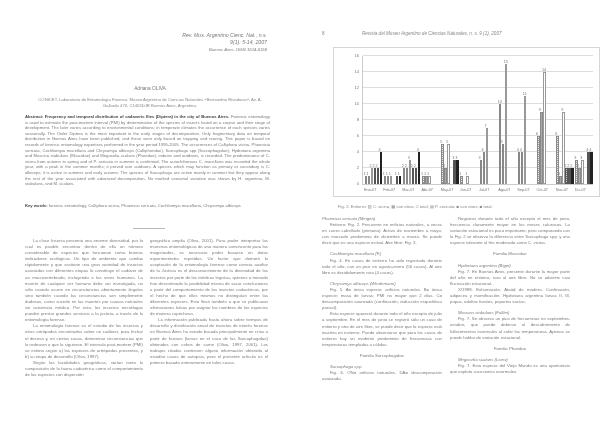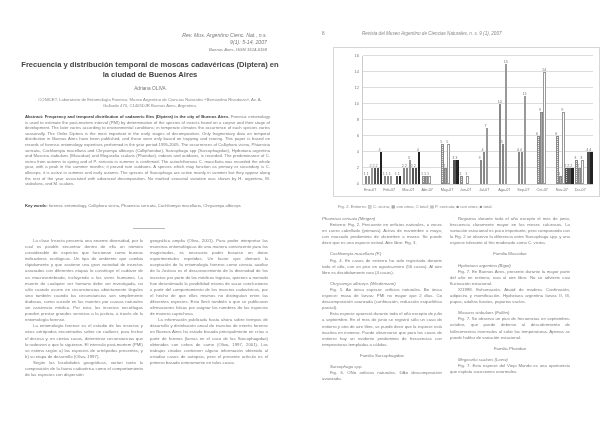--- a/index.html
+++ b/index.html
@@ -56,21 +56,20 @@
 </style>
 </head>
 <body>
 
 <div class="page left">
   <div class="journal-hdr">
     <div>Rev. Mus. Argentino Cienc. Nat., n.s.</div>
     <div>9(1): 5-14, 2007</div>
     <div class="small">Buenos Aires, ISSN 1514-5158</div>
   </div>
-  <div class="title">Frecuencia y distribución temporal de moscas cadavéricas (Diptera) en la ciudad de Buenos Aires</div>
   <div class="author">Adriana OLIVA</div>
   <div class="affil">CONICET. Laboratorio de Entomología Forense, Museo Argentino de Ciencias Naturales «Bernardino Rivadavia», Av. A. Gallardo 470, C1405DJR Buenos Aires, Argentina.</div>
   <div class="abstract">
     <b>Abstract: Frequency and temporal distribution of cadaveric flies (Diptera) in the city of Buenos Aires.</b>
     <span>Forensic entomology is used to estimate the post-mortem interval (PMI) by determination of the species of insects found on a corpse and their stage of development. The later varies according to environmental conditions; in temperate climates the occurrence of each species varies seasonally. The Order Diptera is the most important in the early stages of decomposition. Only fragmentary data on temporal distribution in Buenos Aires have been published, and these were only based on trapping and rearing. This paper is based on records of forensic entomology expertises performed in the year period 1995-2005. The occurrences of Calliphora vicina, Phaenicia sericata, Cochliomyia macellaria and Chrysomya albiceps (Calliphoridae), Sarcophaga spp (Sarcophagidae), Hydrotaea argentina and Muscina stabulans (Muscidae) and Megaselia scalaris (Phoridae), indoors and outdoors, is recorded. The predominance of C. vicina from autumn to spring and of P. sericata in summer is confirmed. The autochthonous C. macellaria was recorded the whole year, with a peak in the summer months; it proved rare outdoors. A species which may function as primary or secondary is C. albiceps; it is active in summer and early autumn. The species of Sarcophaga are active mainly in summer but they appear along the rest of the year associated with advanced decomposition. No marked seasonal variation was shown by H. argentina, M. stabulans, and M. scalaris.</span>
   </div>
   <div class="keywords">
     <b>Key words:</b>
     <span>forensic entomology, Calliphora vicina, Phaenicia sericata, Cochliomyia macellaria, Chrysomya albiceps</span>
   </div>

